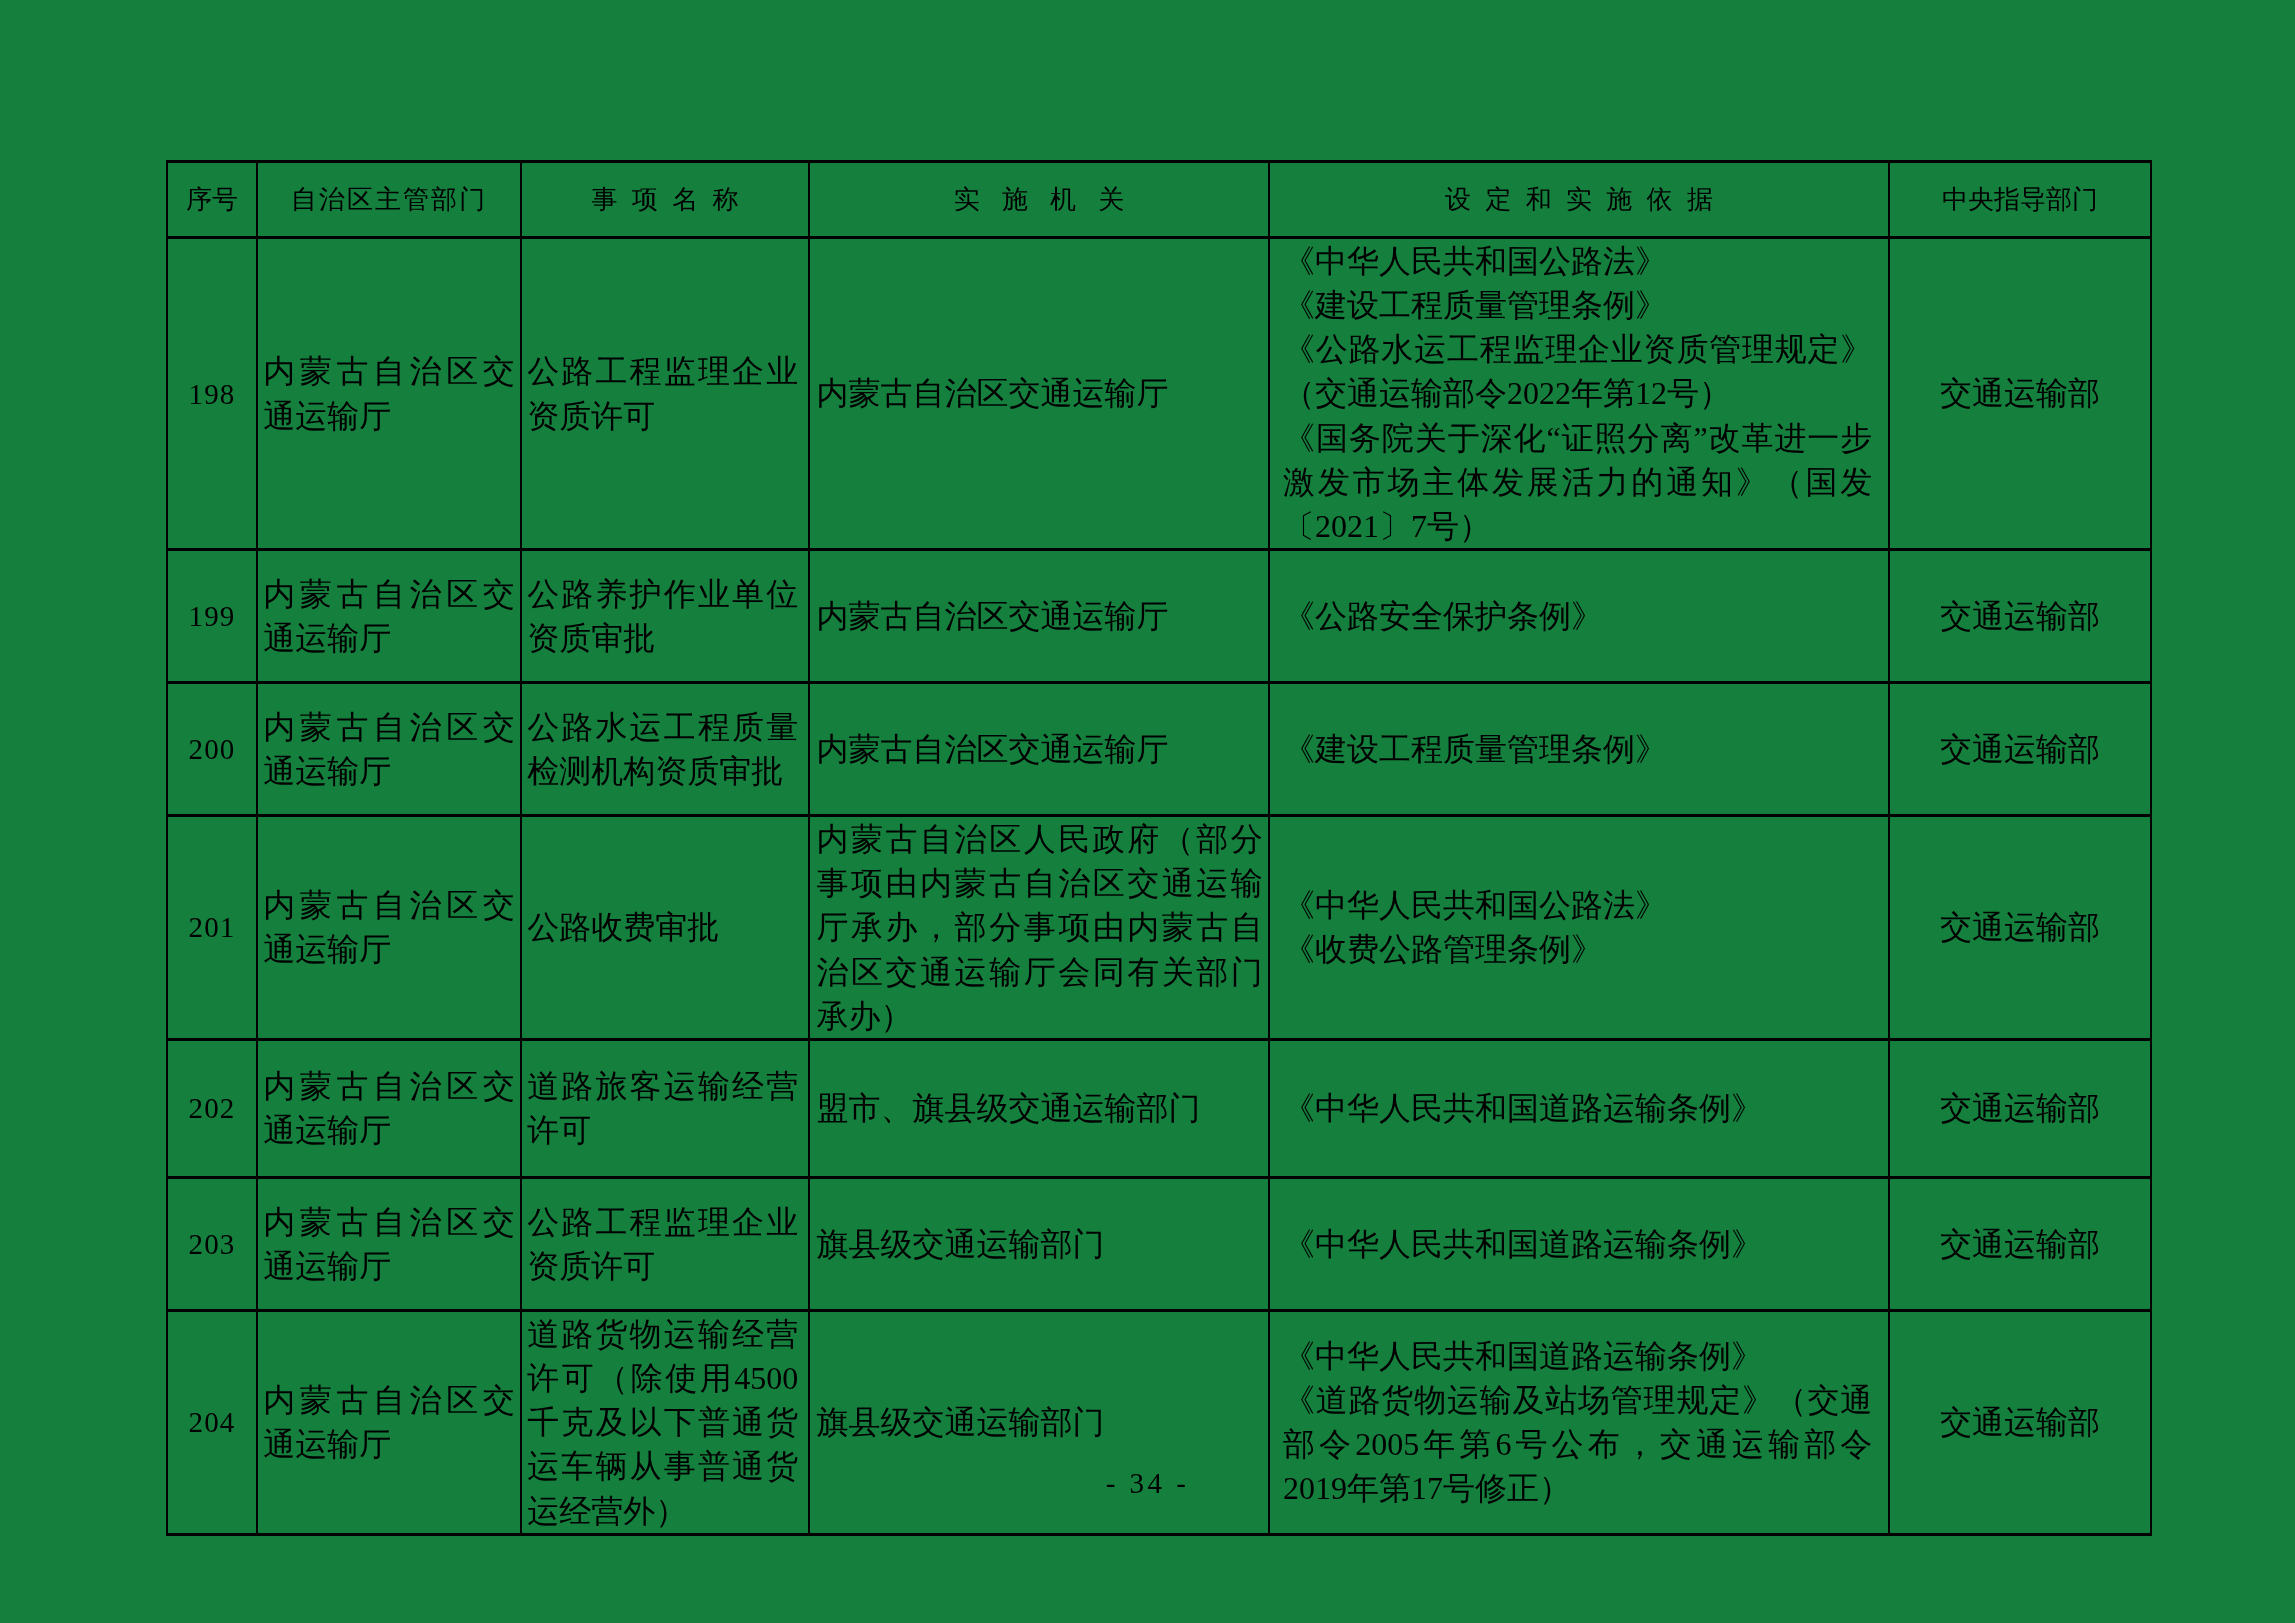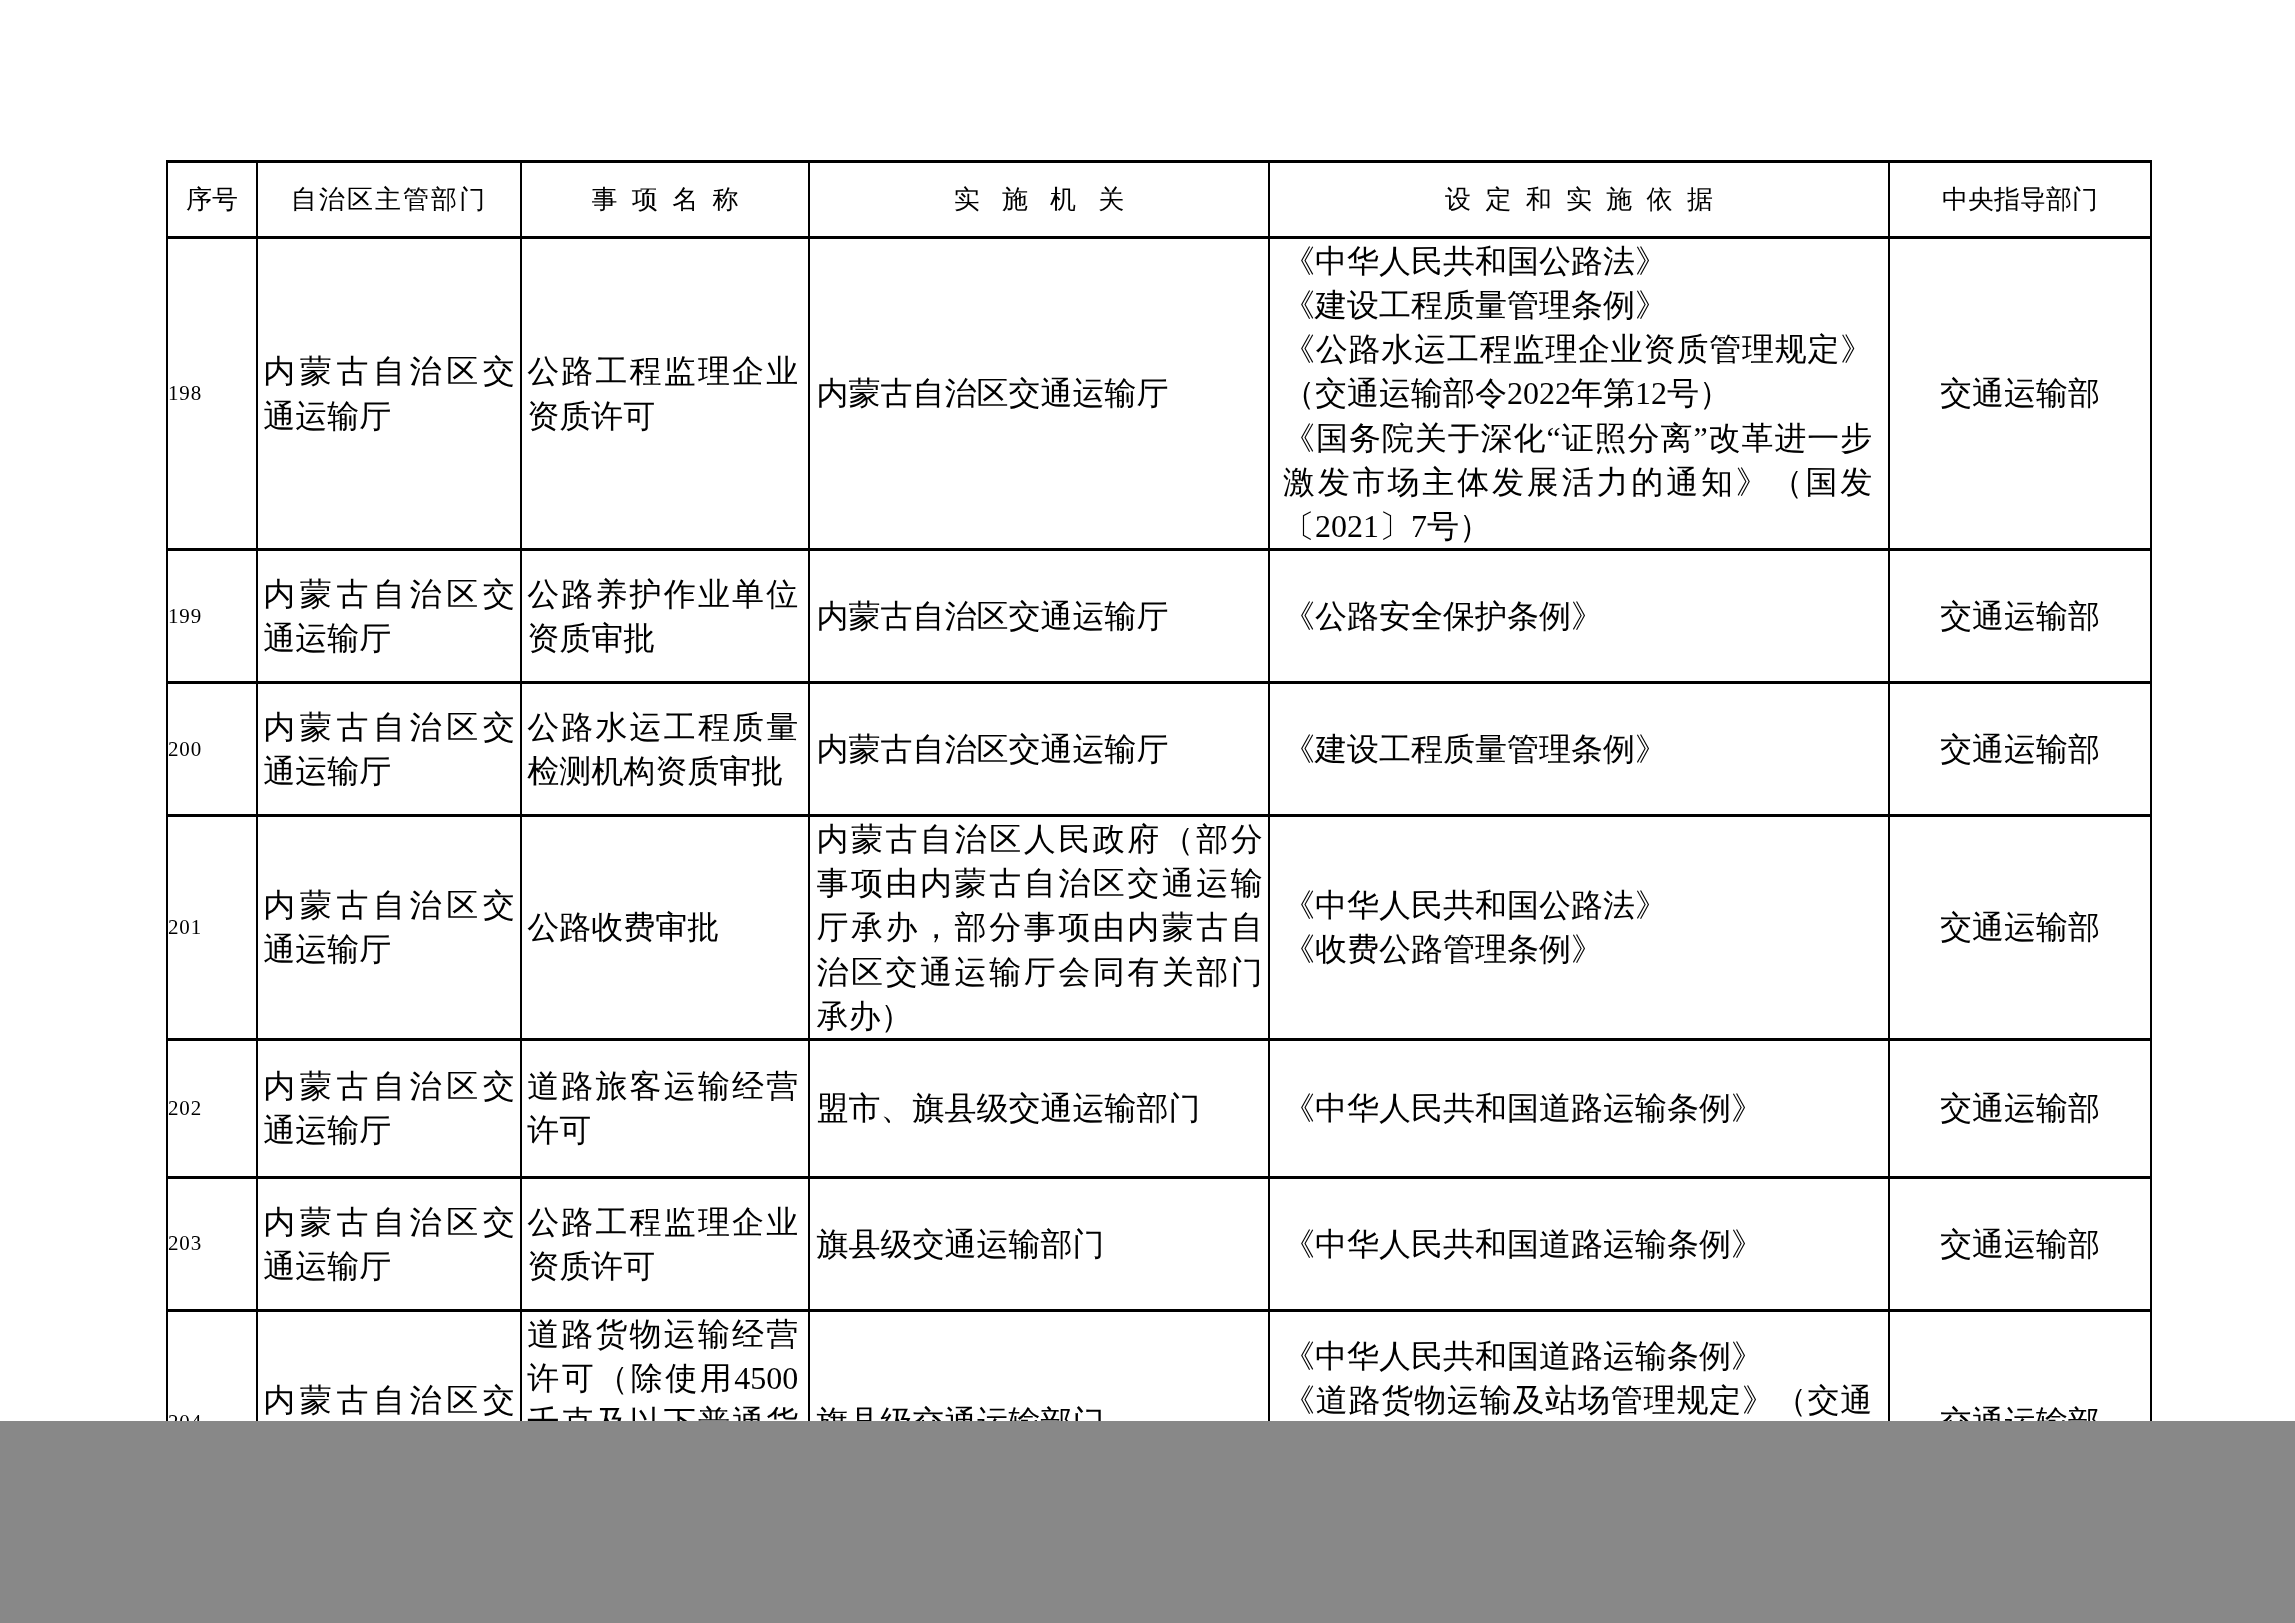--- a/index.html
+++ b/index.html
@@ -1,19 +1,19 @@
 <!DOCTYPE html>
 <html style="font-size:10.5px"><head>
 <meta charset="utf-8">
 <style>
   html,body{margin:0;padding:0;background:#888;}
   .page{
     position:relative;
-    width:2295px;height:1421px;
-    background:#ffffff;
+    width:2295px;height:1623px;
+    background:#15803d;
     overflow:hidden;
     font-family:"Liberation Serif","DejaVu Serif",serif;
     color:#000;
   }
   table.approval-table{
     position:absolute;
     left:166px;top:160px;
     width:1983px;
     border-collapse:collapse;
     table-layout:fixed;
@@ -35,22 +35,22 @@
     white-space:nowrap;
   }
   .approval-table td{
     font-size:32px;
     line-height:1.38;
   }
   th.ls-sm{letter-spacing:0.08em;}
   th.ls-md{letter-spacing:0.55em;text-indent:0.55em;}
   th.ls-lg{letter-spacing:0.85em;text-indent:0.85em;}
   td.c-no{
-    text-align:left;
-    font-size:21px;
+    text-align:center;
+    font-size:29px;
     letter-spacing:0.04em;
   }
   td.c-dept,td.c-item{
     padding:0 5.2px 0 5.2px;
     text-align:justify;
   }
   td.c-item{padding:0 9.8px 0 5.2px;margin-left:25px;}
   td.c-agency{
     padding:0 5.2px 0 6.5px;
     text-align:justify;

